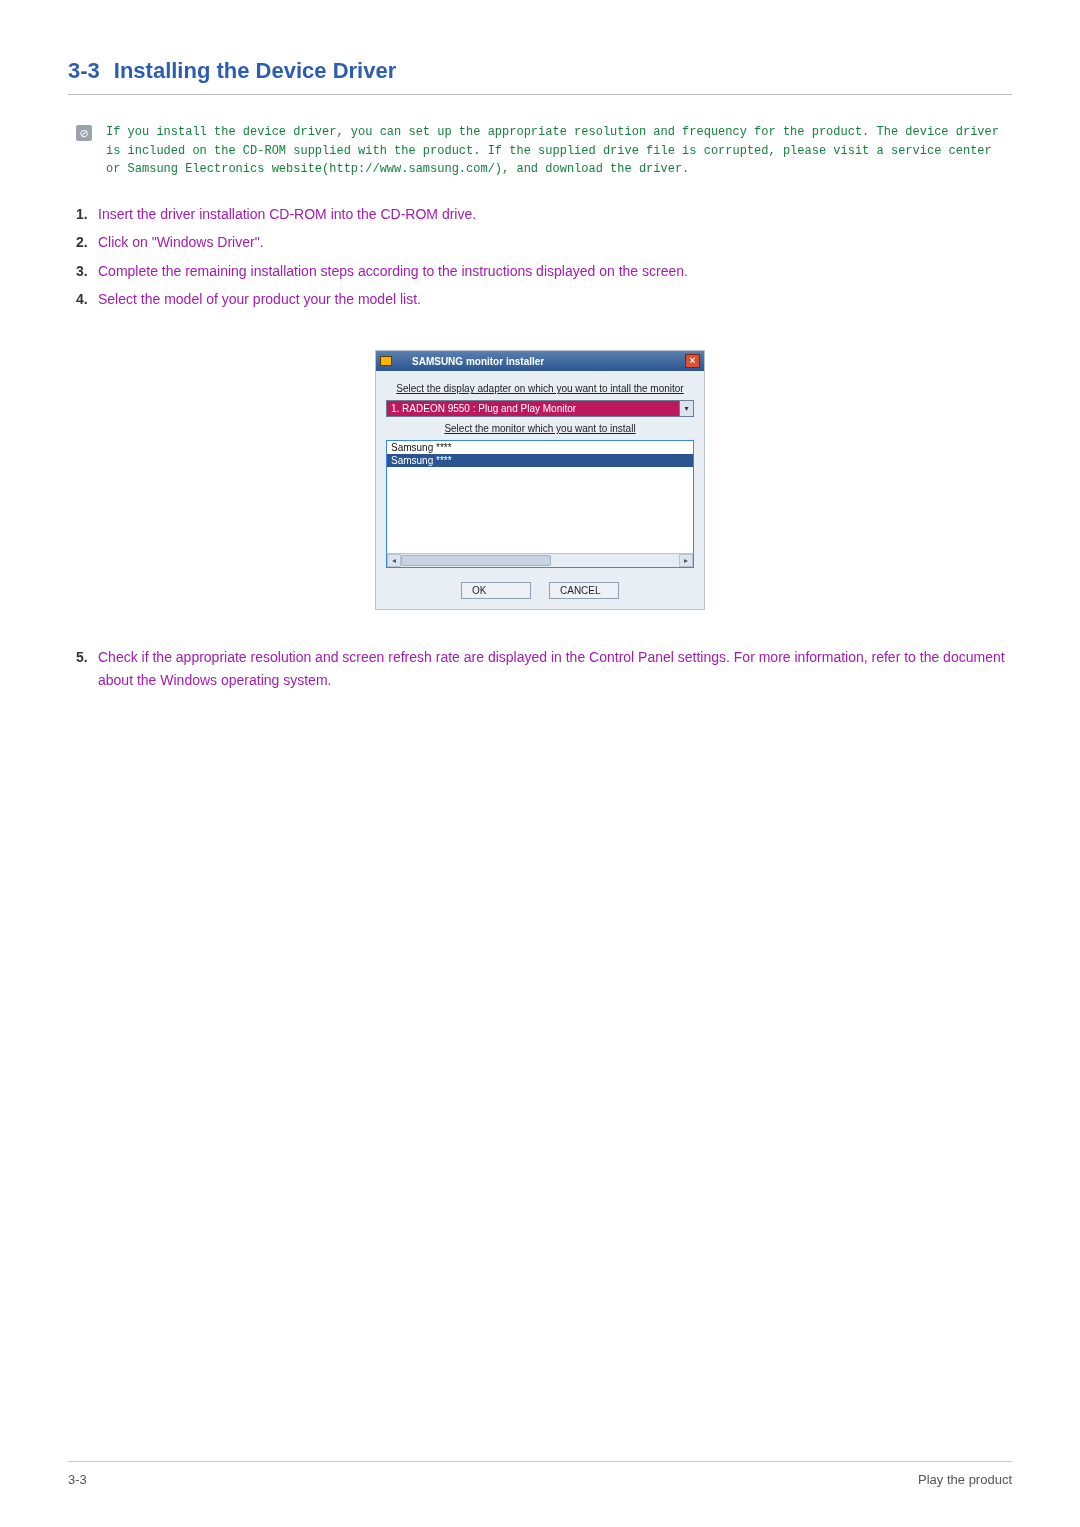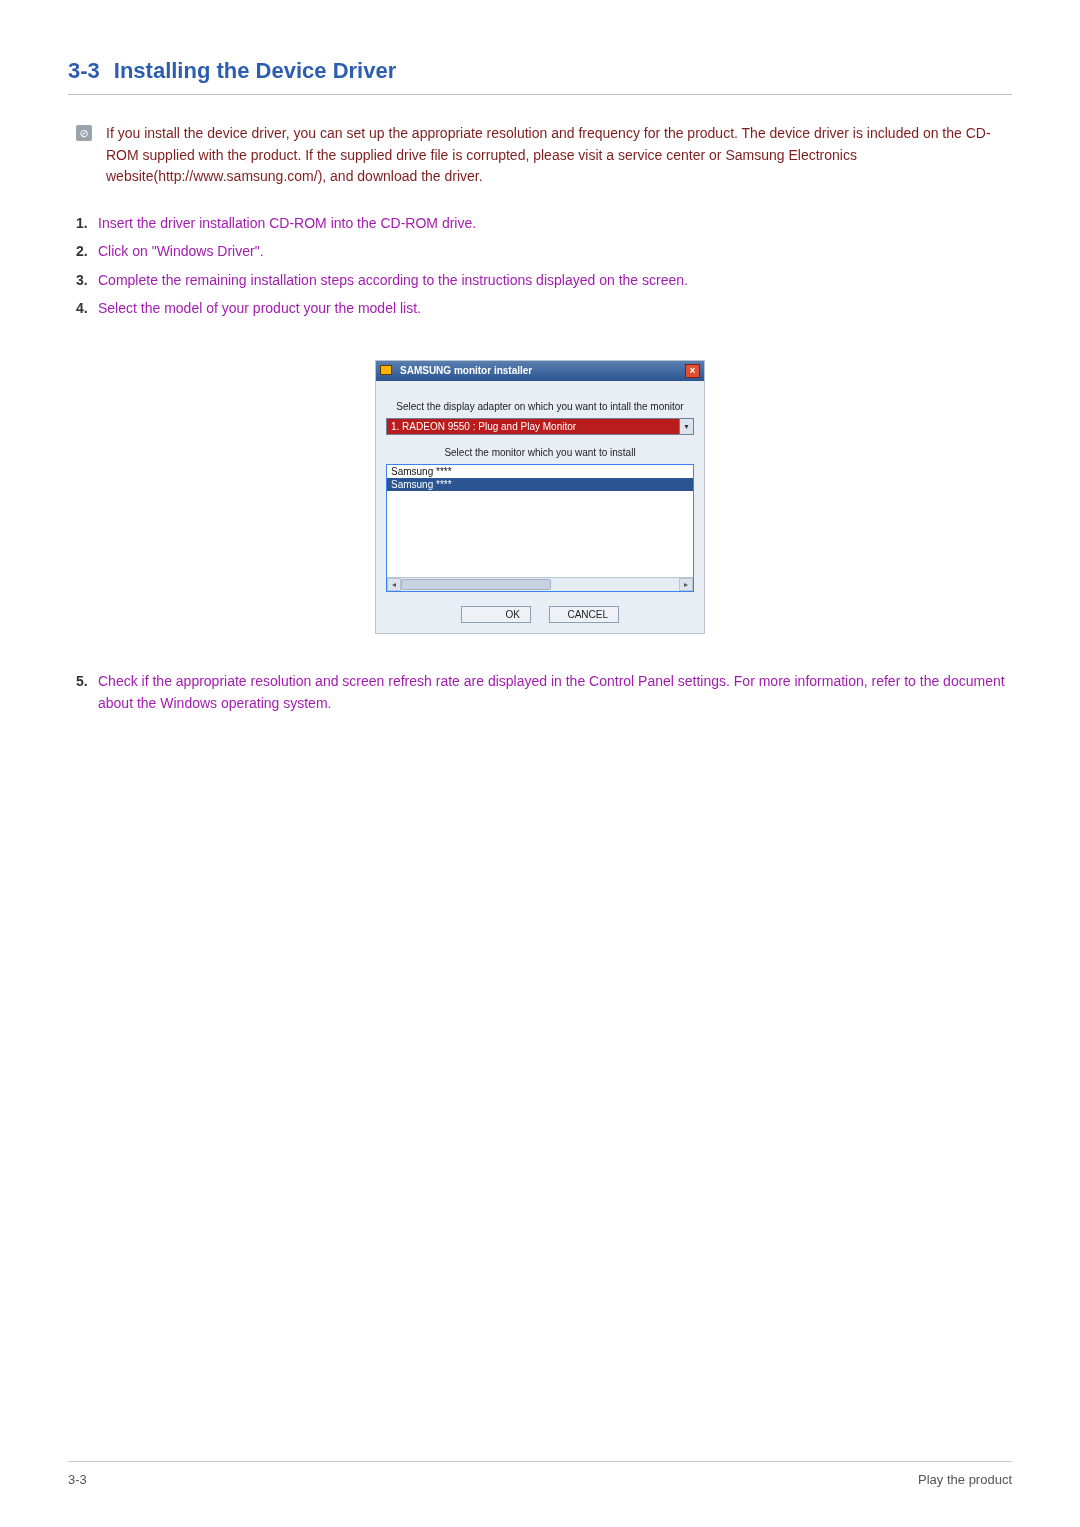--- a/index.html
+++ b/index.html
@@ -2,45 +2,45 @@
 <html><head>
 <meta charset="utf-8">
 <style>
   * { box-sizing: border-box; margin: 0; padding: 0; }
   html, body { width: 1080px; height: 1527px; background: #ffffff; font-family: Arial, Helvetica, sans-serif; color: #333; }
   .page { padding: 58px 68px 40px 68px; position: relative; height: 100%; border-radius: 11px; }
   .section-heading { color: #2d5db0; font-size: 22px; font-weight: bold; padding-bottom: 10px; border-bottom: 1px solid #bcbcbc; margin-bottom: 28px; }
   .section-heading .num { margin-right: 14px; }
   .note-row { display: flex; align-items: flex-start; margin-bottom: 24px; padding-left: 8px; }
   .note-icon { width: 16px; height: 16px; background: #9aa3ab; display: flex; align-items: center; justify-content: center; color: #fff; font-size: 11px; margin-right: 14px; margin-top: 2px; border-radius: 2px; flex-shrink: 0; }
-  .note-text { color: #7f1d1d; font-size: 14px; line-height: 1.55; }
+  .note-text { color: #15803d; font-size: 12px; line-height: 1.55; font-family: Liberation Mono, monospace; }
   ol.steps { list-style: none; counter-reset: step; padding-left: 8px; }
   ol.steps > li { counter-increment: step; position: relative; padding-left: 22px; font-size: 14px; color: #a21caf; line-height: 1.6; margin-bottom: 6px; }
   ol.steps > li::before { content: counter(step) "."; position: absolute; left: 0; top: 0; font-weight: bold; color: #333; }
   .screenshot-wrap { display: flex; justify-content: center; margin: 40px 0 36px 0; }
   
   .dlg { width: 330px; border: 1px solid #b8c4d0; background: #e9eef5; font-family: Tahoma, Arial, sans-serif; font-size: 10px; }
   .dlg-title { background: linear-gradient(#5a7fb0, #2b5590); color: #fff; padding: 3px 4px; display: flex; align-items: center; justify-content: space-between; font-weight: bold; font-size: 10px; }
-  .dlg-title-left { display: flex; align-items: flex-start; gap: 8px; }
+  .dlg-title-left { display: flex; align-items: flex-start; gap: 20px; }
   .dlg-title-icon { width: 12px; height: 10px; background: #ffb300; border: 1px solid #5b3e00; }
   .dlg-close { width: 15px; height: 14px; background: #e05030; border: 1px solid #802010; color: #fff; display: flex; align-items: center; justify-content: center; font-size: 10px; line-height: 1; }
   .dlg-body { padding: 8px 10px 10px 10px; }
-  .dlg-label { text-align: center; color: #222; margin: 12px 0 6px 0; font-size: 10px; }
+  .dlg-label { text-align: center; color: #222; margin: 4px 0 6px 0; font-size: 10px; text-decoration: underline; }
   .dlg-select { display: flex; margin-bottom: 6px; }
-  .dlg-select-field { flex: 1; background: #b91c1c; color: #fff; padding: 2px 4px; font-size: 10px; border: 1px solid #6c7f99; }
+  .dlg-select-field { flex: 1; background: #be185d; color: #fff; padding: 2px 4px; font-size: 10px; border: 1px solid #6c7f99; }
   .dlg-select-btn { width: 14px; background: #dbe3ee; border: 1px solid #6c7f99; border-left: none; display: flex; align-items: center; justify-content: center; color: #333; font-size: 8px; }
   .dlg-list { background: #fff; border: 1px solid #3b82f6; height: 128px; overflow: hidden; position: relative; }
   .dlg-list-item { padding: 1px 4px; font-size: 10px; color: #111; }
   .dlg-list-item.sel { background: #2b5590; color: #fff; }
   .dlg-hscroll { position: absolute; left: 0; right: 0; bottom: 0; height: 14px; background: #e6ecf4; border-top: 1px solid #b8c4d0; display: flex; align-items: center; }
   .dlg-scroll-btn { width: 14px; height: 100%; background: #dbe3ee; border: 1px solid #b8c4d0; display: flex; align-items: center; justify-content: center; font-size: 8px; color: #555; }
   .dlg-scroll-track { flex: 1; height: 100%; position: relative; }
   .dlg-scroll-thumb { position: absolute; left: 0; top: 1px; bottom: 1px; width: 150px; background: #c8d3e2; border: 1px solid #9fb0c8; border-radius: 2px; }
   .dlg-buttons { display: flex; justify-content: center; gap: 18px; margin-top: 14px; }
-  .dlg-btn { min-width: 70px; padding: 2px 10px; background: #eef2f7; border: 1px solid #8f9fb3; font-size: 10px; text-align: right; color: #222; }
+  .dlg-btn { min-width: 70px; padding: 2px 10px; background: #eef2f7; border: 1px solid #8f9fb3; font-size: 10px; text-align: left; color: #222; }
   .footer { position: absolute; left: 68px; right: 68px; bottom: 40px; border-top: 1px solid #c8c8c8; padding-top: 10px; display: flex; justify-content: space-between; font-size: 13px; color: #555; }
 </style>
 </head>
 <body>
 
 <div class="page">
 
   <h2 class="section-heading">
     <span class="num">3-3</span><span>Installing the Device Driver</span>
   </h2>

